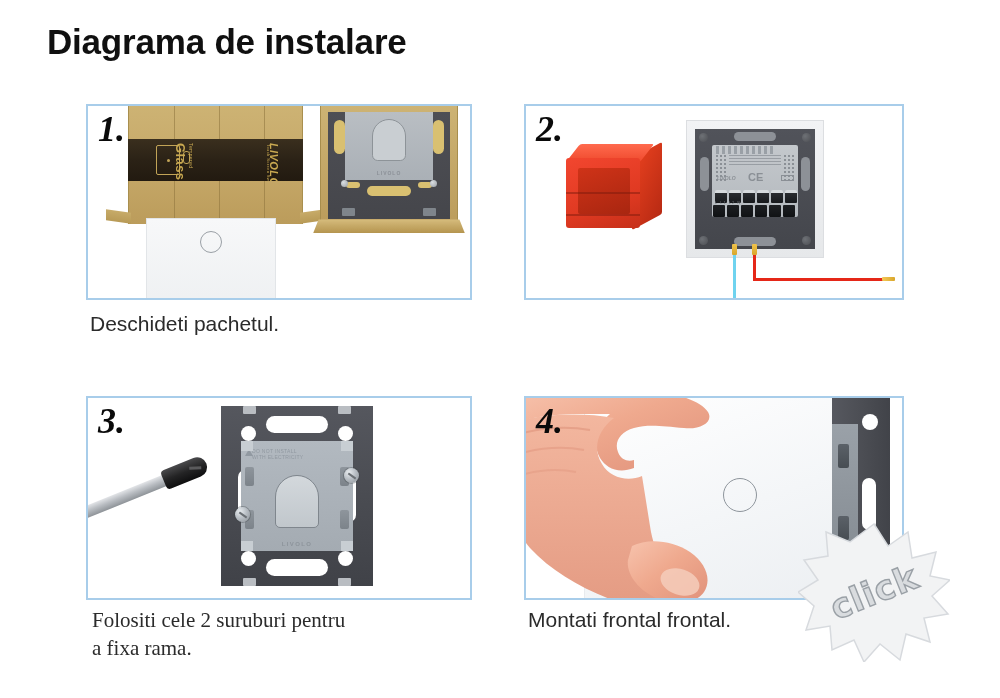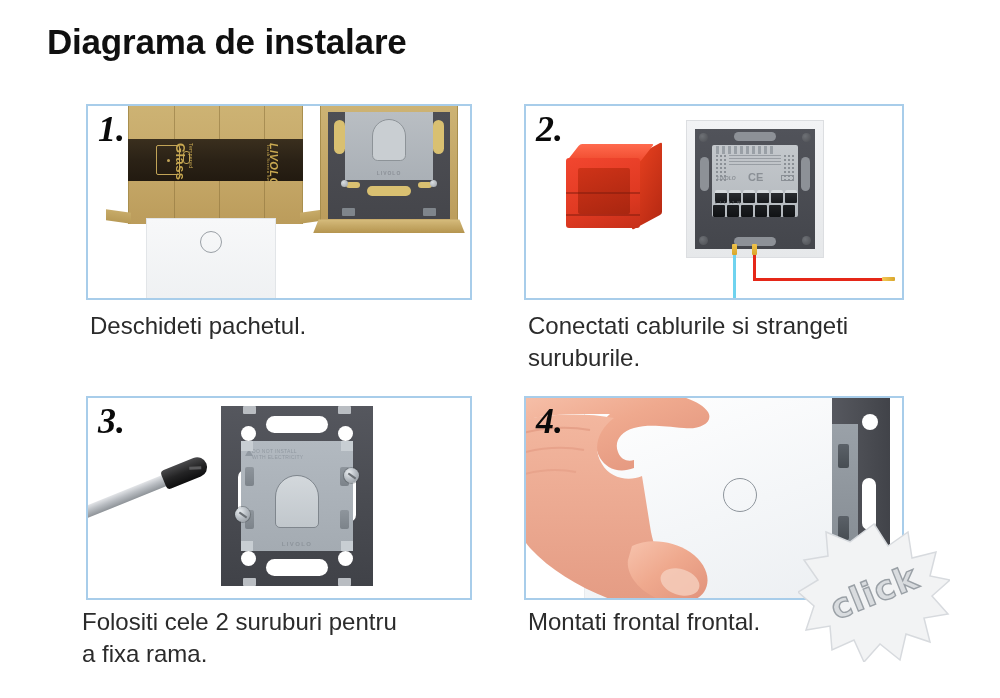--- a/index.html
+++ b/index.html
@@ -46,28 +46,28 @@
     font-weight: bold;
     font-style: italic;
     color: #0a0a0a;
     z-index: 40;
     font-family: "Liberation Serif", serif;
   }
 
   
   .caption {
     position: absolute;
-    font-size: 24px;
+    font-size: 21px;
     color: #2b2b2b;
     line-height: 1.35;
     white-space: pre-line;
   }
   #cap-1 { left: 90px;  top: 310px; width: 400px; }
   #cap-2 { left: 528px; top: 310px; width: 390px; }
-  #cap-3 { left: 82px;  top: 606px; width: 400px; }
+  #cap-3 { left: 92px;  top: 606px; width: 400px; font-family: Liberation Serif, serif; }
   #cap-4 { left: 528px; top: 606px; width: 330px; }
 
   
   .box-lid {
     position: absolute;
     left: 40px; top: -2px;
     width: 175px; height: 120px;
     background: linear-gradient(180deg,#cdb374 0%, #c6a868 55%, #bb9c5b 100%);
     border-left: 1px solid #a98f4e;
     border-right: 1px solid #a98f4e;
@@ -661,22 +661,20 @@
 
     <div class="ferrule" style="left:206px; top:138px;"></div>
     <div class="ferrule" style="left:226px; top:138px;"></div>
 
     <div class="wire wire-cyan-v" style="left:207px; top:146px; height:76px;"></div>
     <div class="wire wire-red-v" style="left:227px; top:146px; height:28px;"></div>
     <div class="wire wire-red-h" style="left:227px; top:172px; width:130px;"></div>
     <div class="wire-tip" style="left:356px; top:171px;"></div>
 
   </div>
-  <div class="caption" id="cap-2">Conectati cablurile si strangeti
-suruburile.</div>
 
   <div class="step-frame" id="frame-3">
     <div class="step-number">3.</div>
 
     <div class="mount-plate">
       <div class="mp-hole" style="left:20px; top:20px;"></div>
       <div class="mp-hole" style="right:20px; top:20px;"></div>
       <div class="mp-hole" style="left:20px; bottom:20px;"></div>
       <div class="mp-hole" style="right:20px; bottom:20px;"></div>
       <div class="mp-slot-h" style="top:10px;"></div>

